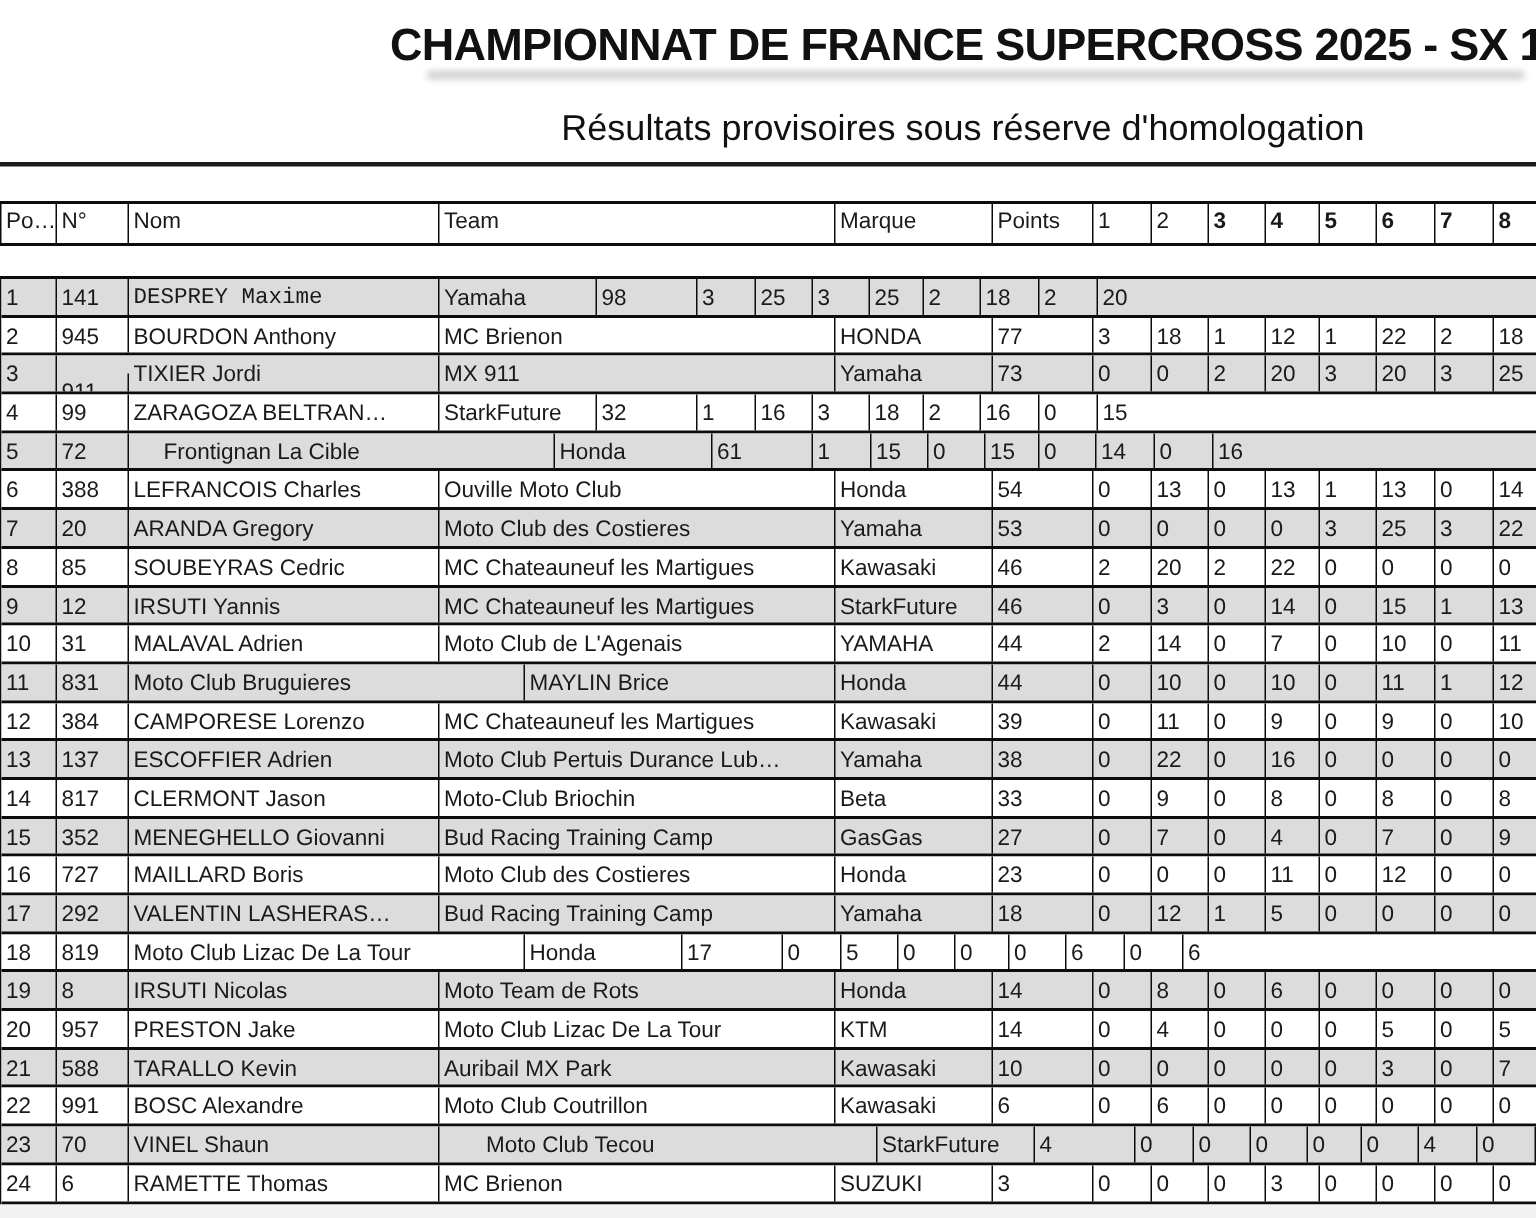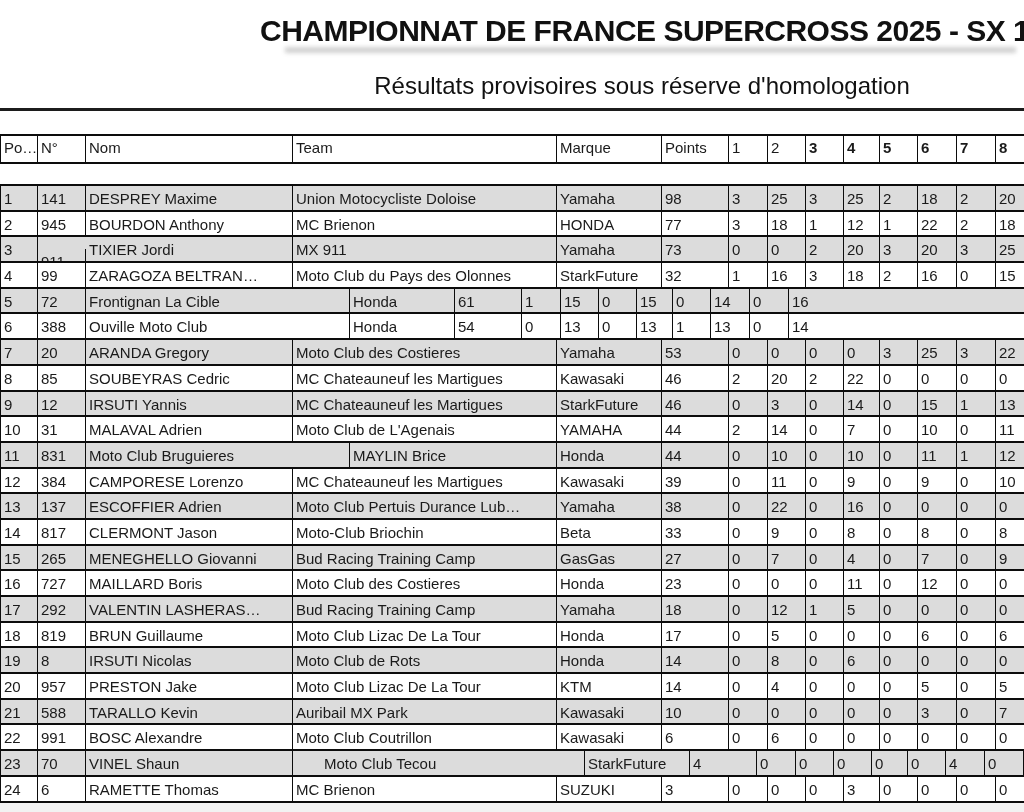--- a/index.html
+++ b/index.html
@@ -81,22 +81,21 @@
       <div class="cell bold" style="width: 39px;">6</div>
       <div class="cell bold" style="width: 39px;">7</div>
       <div class="cell last bold">8</div>
     </div>
 </div>
 
 <div class="table-body">
     <div class="data-row odd">
       <div class="cell" style="width: 37px;">1</div>
       <div class="cell" style="width: 48px;">141</div>
-      <div class="cell" style="width: 207px;">DESPREY Maxime</div>
-      <div class="cell" style="width: 264px;">Union Motocycliste Doloise</div>
+      <div class="cell" style="width: 207px; font-family: Liberation Mono, monospace;">DESPREY Maxime</div>
       <div class="cell" style="width: 105px;">Yamaha</div>
       <div class="cell" style="width: 67px;">98</div>
       <div class="cell" style="width: 39px;">3</div>
       <div class="cell" style="width: 38px;">25</div>
       <div class="cell" style="width: 38px;">3</div>
       <div class="cell" style="width: 36px;">25</div>
       <div class="cell" style="width: 38px;">2</div>
       <div class="cell" style="width: 39px;">18</div>
       <div class="cell" style="width: 39px;">2</div>
       <div class="cell last">20</div>
@@ -130,50 +129,50 @@
       <div class="cell" style="width: 36px;">20</div>
       <div class="cell" style="width: 38px;">3</div>
       <div class="cell" style="width: 39px;">20</div>
       <div class="cell" style="width: 39px;">3</div>
       <div class="cell last">25</div>
     </div>
     <div class="data-row">
       <div class="cell" style="width: 37px;">4</div>
       <div class="cell" style="width: 48px;">99</div>
       <div class="cell" style="width: 207px;">ZARAGOZA  BELTRAN…</div>
-      <div class="cell" style="width: 264px;">Moto Club du Pays des Olonnes</div>
       <div class="cell" style="width: 105px;">StarkFuture</div>
       <div class="cell" style="width: 67px;">32</div>
       <div class="cell" style="width: 39px;">1</div>
       <div class="cell" style="width: 38px;">16</div>
       <div class="cell" style="width: 38px;">3</div>
       <div class="cell" style="width: 36px;">18</div>
       <div class="cell" style="width: 38px;">2</div>
       <div class="cell" style="width: 39px;">16</div>
       <div class="cell" style="width: 39px;">0</div>
       <div class="cell last">15</div>
     </div>
     <div class="data-row odd">
       <div class="cell" style="width: 37px;">5</div>
       <div class="cell" style="width: 48px;">72</div>
-      <div class="cell" style="width: 264px;">Frontignan La Cible</div>
+      <div class="cell" style="width: 264px; margin-left: 20px;">Frontignan La Cible</div>
       <div class="cell" style="width: 105px;">Honda</div>
       <div class="cell" style="width: 67px;">61</div>
       <div class="cell" style="width: 39px;">1</div>
       <div class="cell" style="width: 38px;">15</div>
       <div class="cell" style="width: 38px;">0</div>
       <div class="cell" style="width: 36px;">15</div>
       <div class="cell" style="width: 38px;">0</div>
       <div class="cell" style="width: 39px;">14</div>
       <div class="cell" style="width: 39px;">0</div>
       <div class="cell last">16</div>
     </div>
     <div class="data-row">
       <div class="cell" style="width: 37px;">6</div>
       <div class="cell" style="width: 48px;">388</div>
+      <div class="cell" style="width: 207px;">LEFRANCOIS Charles</div>
       <div class="cell" style="width: 264px;">Ouville Moto Club</div>
       <div class="cell" style="width: 105px;">Honda</div>
       <div class="cell" style="width: 67px;">54</div>
       <div class="cell" style="width: 39px;">0</div>
       <div class="cell" style="width: 38px;">13</div>
       <div class="cell" style="width: 38px;">0</div>
       <div class="cell" style="width: 36px;">13</div>
       <div class="cell" style="width: 38px;">1</div>
       <div class="cell" style="width: 39px;">13</div>
       <div class="cell" style="width: 39px;">0</div>
@@ -302,21 +301,21 @@
       <div class="cell" style="width: 38px;">9</div>
       <div class="cell" style="width: 38px;">0</div>
       <div class="cell" style="width: 36px;">8</div>
       <div class="cell" style="width: 38px;">0</div>
       <div class="cell" style="width: 39px;">8</div>
       <div class="cell" style="width: 39px;">0</div>
       <div class="cell last">8</div>
     </div>
     <div class="data-row odd">
       <div class="cell" style="width: 37px;">15</div>
-      <div class="cell" style="width: 48px;">265</div>
+      <div class="cell" style="width: 48px;">352</div>
       <div class="cell" style="width: 207px;">MENEGHELLO Giovanni</div>
       <div class="cell" style="width: 264px;">Bud Racing Training Camp</div>
       <div class="cell" style="width: 105px;">GasGas</div>
       <div class="cell" style="width: 67px;">27</div>
       <div class="cell" style="width: 39px;">0</div>
       <div class="cell" style="width: 38px;">7</div>
       <div class="cell" style="width: 38px;">0</div>
       <div class="cell" style="width: 36px;">4</div>
       <div class="cell" style="width: 38px;">0</div>
       <div class="cell" style="width: 39px;">7</div>
@@ -351,38 +350,37 @@
       <div class="cell" style="width: 38px;">1</div>
       <div class="cell" style="width: 36px;">5</div>
       <div class="cell" style="width: 38px;">0</div>
       <div class="cell" style="width: 39px;">0</div>
       <div class="cell" style="width: 39px;">0</div>
       <div class="cell last">0</div>
     </div>
     <div class="data-row">
       <div class="cell" style="width: 37px;">18</div>
       <div class="cell" style="width: 48px;">819</div>
-      <div class="cell" style="width: 207px;">BRUN Guillaume</div>
       <div class="cell" style="width: 264px;">Moto Club Lizac De La Tour</div>
       <div class="cell" style="width: 105px;">Honda</div>
       <div class="cell" style="width: 67px;">17</div>
       <div class="cell" style="width: 39px;">0</div>
       <div class="cell" style="width: 38px;">5</div>
       <div class="cell" style="width: 38px;">0</div>
       <div class="cell" style="width: 36px;">0</div>
       <div class="cell" style="width: 38px;">0</div>
       <div class="cell" style="width: 39px;">6</div>
       <div class="cell" style="width: 39px;">0</div>
       <div class="cell last">6</div>
     </div>
     <div class="data-row odd">
       <div class="cell" style="width: 37px;">19</div>
       <div class="cell" style="width: 48px;">8</div>
       <div class="cell" style="width: 207px;">IRSUTI Nicolas</div>
-      <div class="cell" style="width: 264px;">Moto Club de Rots</div>
+      <div class="cell" style="width: 264px;">Moto Team de Rots</div>
       <div class="cell" style="width: 105px;">Honda</div>
       <div class="cell" style="width: 67px;">14</div>
       <div class="cell" style="width: 39px;">0</div>
       <div class="cell" style="width: 38px;">8</div>
       <div class="cell" style="width: 38px;">0</div>
       <div class="cell" style="width: 36px;">6</div>
       <div class="cell" style="width: 38px;">0</div>
       <div class="cell" style="width: 39px;">0</div>
       <div class="cell" style="width: 39px;">0</div>
       <div class="cell last">0</div>

